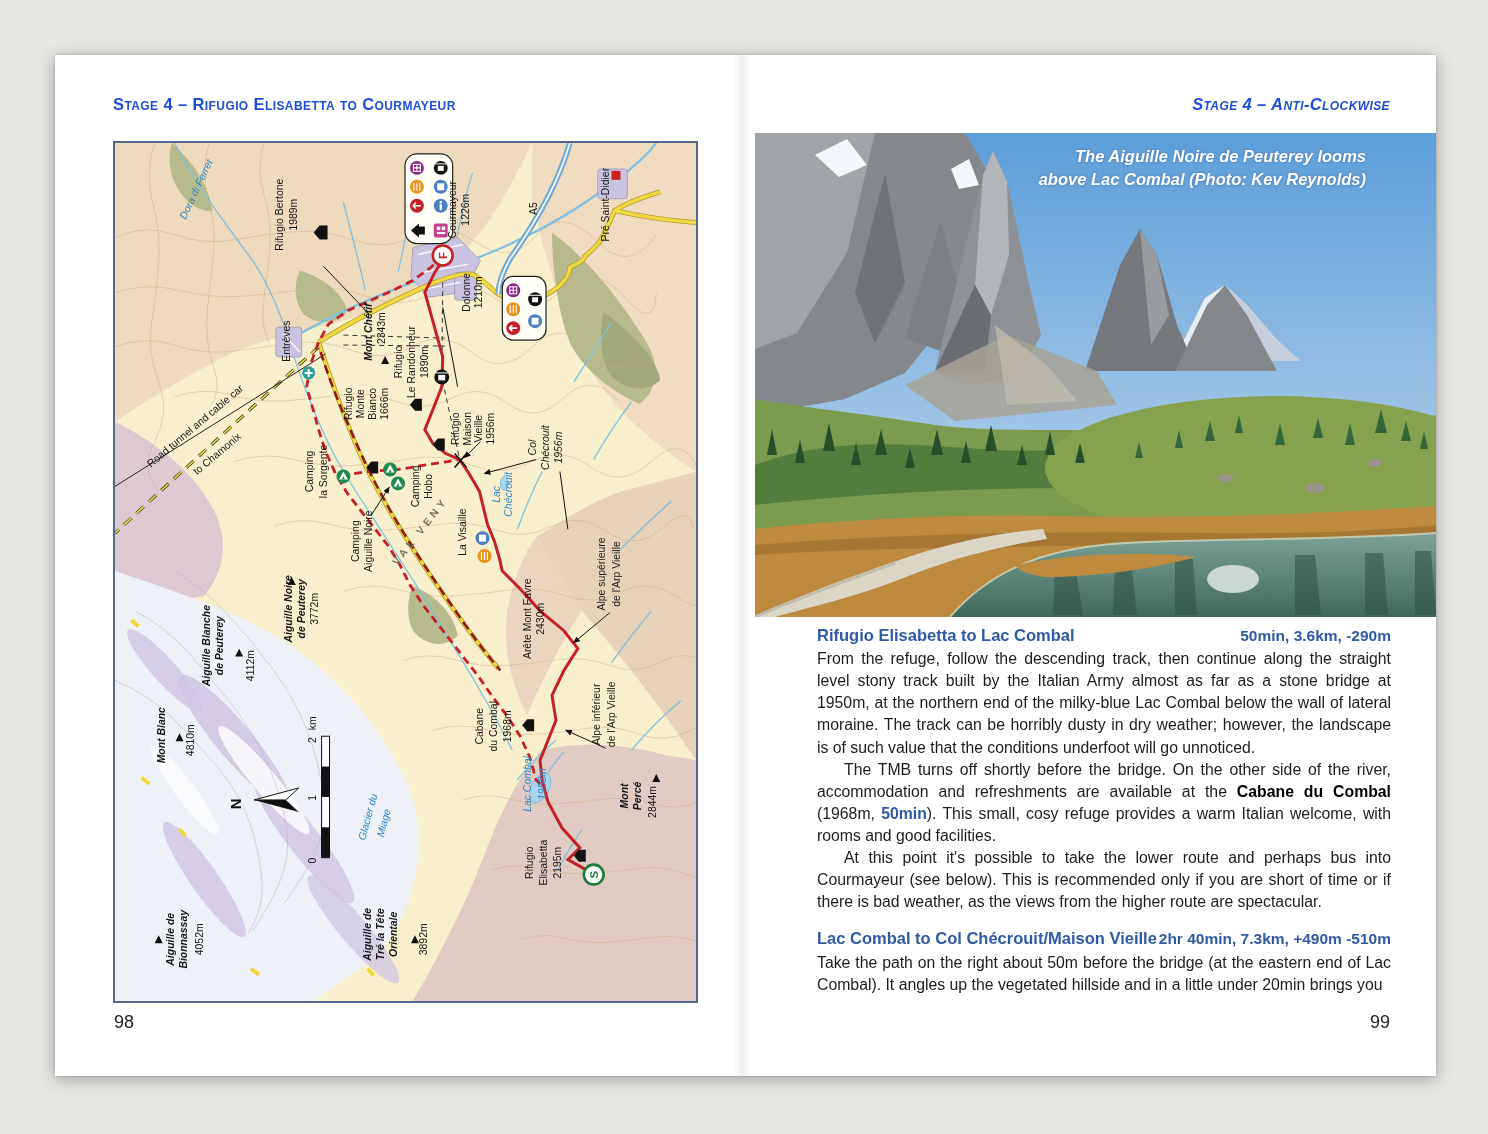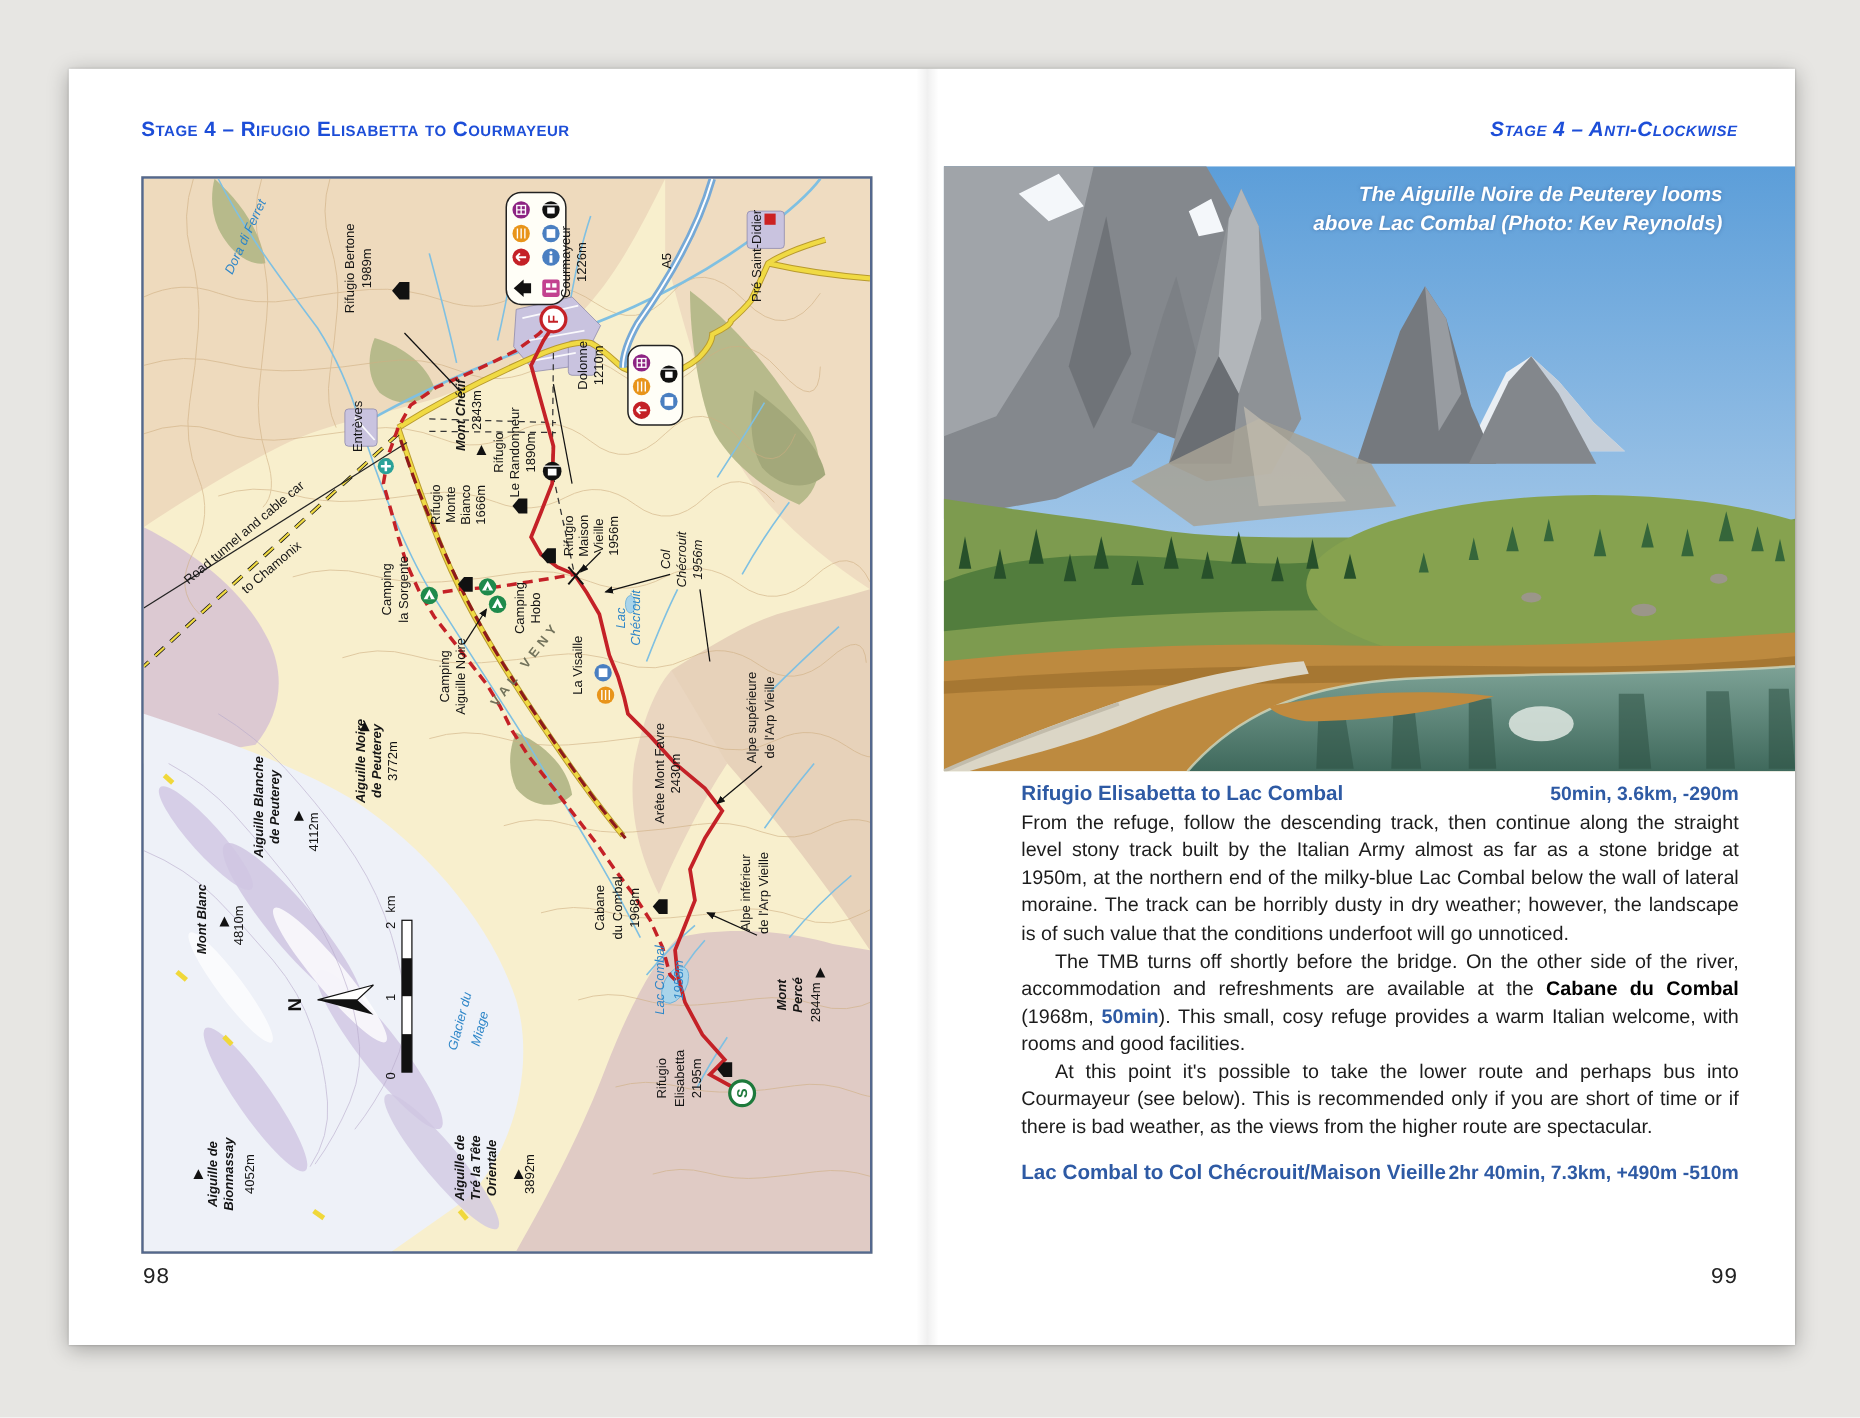--- a/index.html
+++ b/index.html
@@ -8,31 +8,31 @@
     background:#e7e6e3;font-family:"Liberation Sans",sans-serif;
   }
   .spread{position:absolute;left:55px;top:55px;width:1381px;height:1021px;background:#ffffff;
     box-shadow:0 3px 16px rgba(0,0,0,.30), 0 0 2px rgba(0,0,0,.25);}
   .gutter{position:absolute;left:733px;top:55px;width:18px;height:1021px;
     background:linear-gradient(to right,rgba(0,0,0,0),rgba(0,0,0,.06),rgba(0,0,0,0));}
   .hdr{position:absolute;top:95px;color:#1d4ed8;font-weight:bold;font-variant:small-caps;
     font-size:16.5px;letter-spacing:.4px;}
   #hdr-left{left:113px;}
   #hdr-right{right:98px;text-align:left;font-style:italic;}
-  .pagenum{position:absolute;top:1012px;font-family:Liberation Mono, monospace;font-size:18px;color:#222;}
+  .pagenum{position:absolute;top:1012px;font-family:Liberation Sans, sans-serif;font-size:18px;color:#222;}
   #pn-left{left:114px;}
   #pn-right{right:98px;}
 
   .map-wrap{position:absolute;left:113px;top:141px;width:585px;height:862px;
     border:2px solid #54688e;box-sizing:border-box;background:#f8efcd;}
   .map-wrap svg{display:block;width:100%;height:100%;}
 
   .photo-wrap{position:absolute;left:755px;top:133px;width:681px;height:484px;}
   .photo-wrap svg{display:block;width:100%;height:100%;}
-  .photo-caption{position:absolute;top:12px;right:58px;text-align:right;color:#fff;
+  .photo-caption{position:absolute;top:12px;right:70px;text-align:right;color:#fff;
     font-style:italic;font-weight:bold;font-size:16.5px;line-height:1.4;
     text-shadow:0 0 3px rgba(40,80,140,.5);}
 
   .text-col{position:absolute;left:817px;top:624px;width:574px;color:#1c1c1c;
     font-size:15.8px;line-height:1.40;text-align:justify;}
   .sec-head{display:flex;justify-content:space-between;align-items:baseline;
     color:#2e5aa4;font-weight:bold;font-size:16.5px;margin-bottom:1px;}
   .sec-head .stats{font-size:15.5px;white-space:nowrap;}
   .text-col p{margin:0;}
   .indent{text-indent:27px;}
@@ -517,16 +517,17 @@
     <span>Rifugio Elisabetta to Lac Combal</span>
     <span class="stats">50min, 3.6km, -290m</span>
   </div>
   <p>From the refuge, follow the descending track, then continue along the straight level stony track built by the Italian Army almost as far as a stone bridge at 1950m, at the northern end of the milky-blue Lac Combal below the wall of lateral moraine. The track can be horribly dusty in dry weather; however, the landscape is of such value that the conditions underfoot will go unnoticed.</p>
   <p class="indent"><span>The TMB turns off shortly before the bridge. On the other side of the river, accommodation and refreshments are available at the </span><span class="link">Cabane du Combal</span><span> (1968m, </span><span class="bblue">50min</span><span>). This small, cosy refuge provides a warm Italian welcome, with rooms and good facilities.</span></p>
   <p class="indent">At this point it's possible to take the lower route and perhaps bus into Courmayeur (see below). This is recommended only if you are short of time or if there is bad weather, as the views from the higher route are spectacular.</p>
   <div class="sec-head sec2">
     <span>Lac Combal to Col Chécrouit/Maison Vieille</span>
     <span class="stats">2hr 40min, 7.3km, +490m -510m</span>
   </div>
+  <p>Take the path on the right about 50m before the bridge (at the eastern end of Lac Combal). It angles up the vegetated hillside and in a little under 20min brings you</p>
 </div>
 
 <div class="pagenum" id="pn-left">98</div>
 <div class="pagenum" id="pn-right">99</div>
 
 </body></html>

